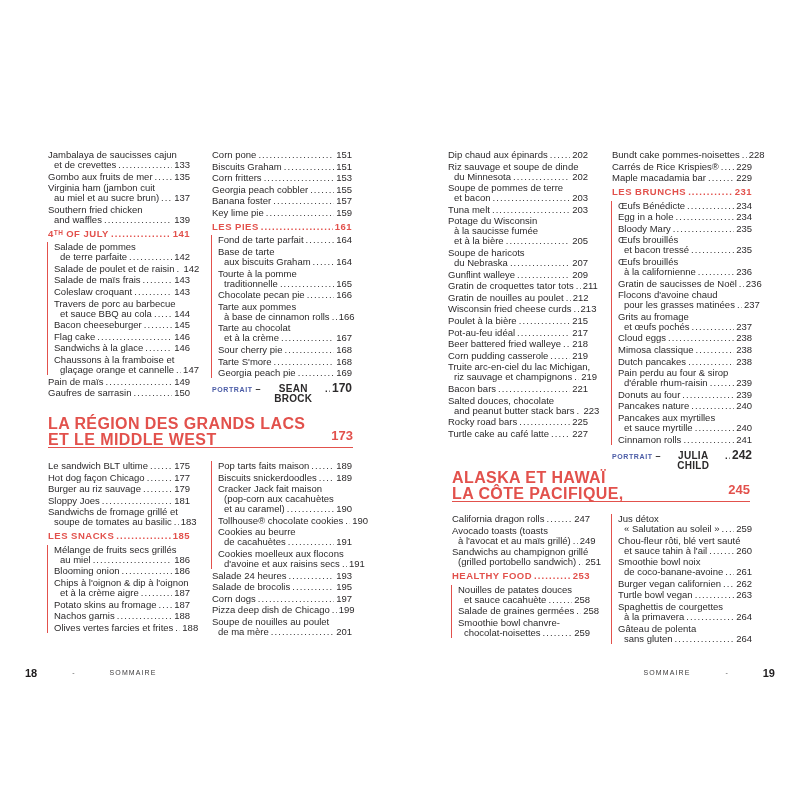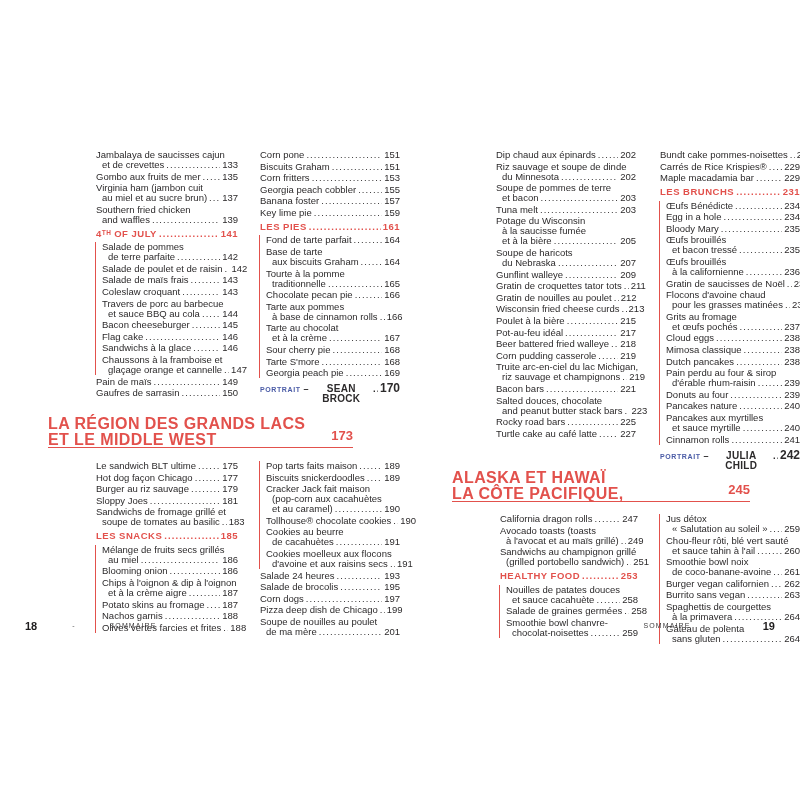--- a/index.html
+++ b/index.html
@@ -2,21 +2,21 @@
 <html><head>
 <meta charset="utf-8">
 <style>
   html,body{margin:0;padding:0;}
   body{
     width:800px;height:800px;position:relative;background:#ffffff;
     font-family:"Liberation Sans","DejaVu Sans",sans-serif;
     color:#2c2a2b;font-size:9.5px;line-height:10px;
     -webkit-font-smoothing:antialiased;
   }
-  .col{position:absolute;margin-left:48px;}
+  .col{position:absolute;}
   .entry{margin-bottom:1.6px;}
   .eline{white-space:nowrap;}
   .cont{padding-left:6px;}
   .elast{display:flex;align-items:baseline;}
   .elast .txt{white-space:nowrap;}
   .leader{flex:1;overflow:hidden;white-space:nowrap;min-width:5px;margin:0 2px;}
   .leader::after{content:"......................................................";letter-spacing:1.1px;}
   .pnum{white-space:nowrap;}
   .sect{display:flex;align-items:center;color:var(--red);font-weight:700;
         letter-spacing:.5px;margin:4px 0 3.5px 0;}
@@ -25,21 +25,21 @@
   .portrait{display:flex;align-items:baseline;margin-top:5px;font-weight:700;}
   .ptag{font-size:7px;letter-spacing:.6px;color:var(--blue);}
   .psep{font-size:9px;margin:0 3px;}
   .pname{font-size:10px;letter-spacing:.3px;text-align:center;}
   .portrait .pnum{font-size:12px;}
   .chapter{position:absolute;color:var(--red);border-bottom:1.5px solid var(--red);
            }
   .chapter .cl{font-size:16px;line-height:15.5px;font-weight:700;letter-spacing:.4px;
                white-space:nowrap;}
   .chapter .cpage{position:absolute;right:0;bottom:6px;font-size:13px;font-weight:700;}
-  .footer{position:absolute;top:621px;display:flex;align-items:flex-start;gap:32px;}
+  .footer{position:absolute;top:668px;display:flex;align-items:flex-start;gap:32px;}
   .footer .fnum{font-size:11px;font-weight:700;color:#1e1c1d;}
   .footer .fsep{font-size:7px;margin:0 3px;color:#555;}
   .footer .flabel{font-size:7px;letter-spacing:1.1px;color:#3c3a3b;}
 </style>
 </head>
 <body style="--red: #e2514c; --blue: #4a5ba6; color: rgb(44, 42, 43);">
 
 <div>
 
   <section class="col" style="left:48px;top:150px;width:142px">
@@ -863,21 +863,21 @@
         </div>
         <div class="entry">
           <div class="elast">
             <span class="txt">Burger vegan californien</span>
             <span class="leader"></span>
             <span class="pnum">262</span>
           </div>
         </div>
         <div class="entry">
           <div class="elast">
-            <span class="txt">Burrito sans vegan</span>
+            <span class="txt">Turtle bowl vegan</span>
             <span class="leader"></span>
             <span class="pnum">263</span>
           </div>
         </div>
         <div class="entry">
           <div class="eline">Spaghettis de courgettes</div>
           <div class="elast cont">
             <span class="txt">à la primavera</span>
             <span class="leader"></span>
             <span class="pnum">264</span>

